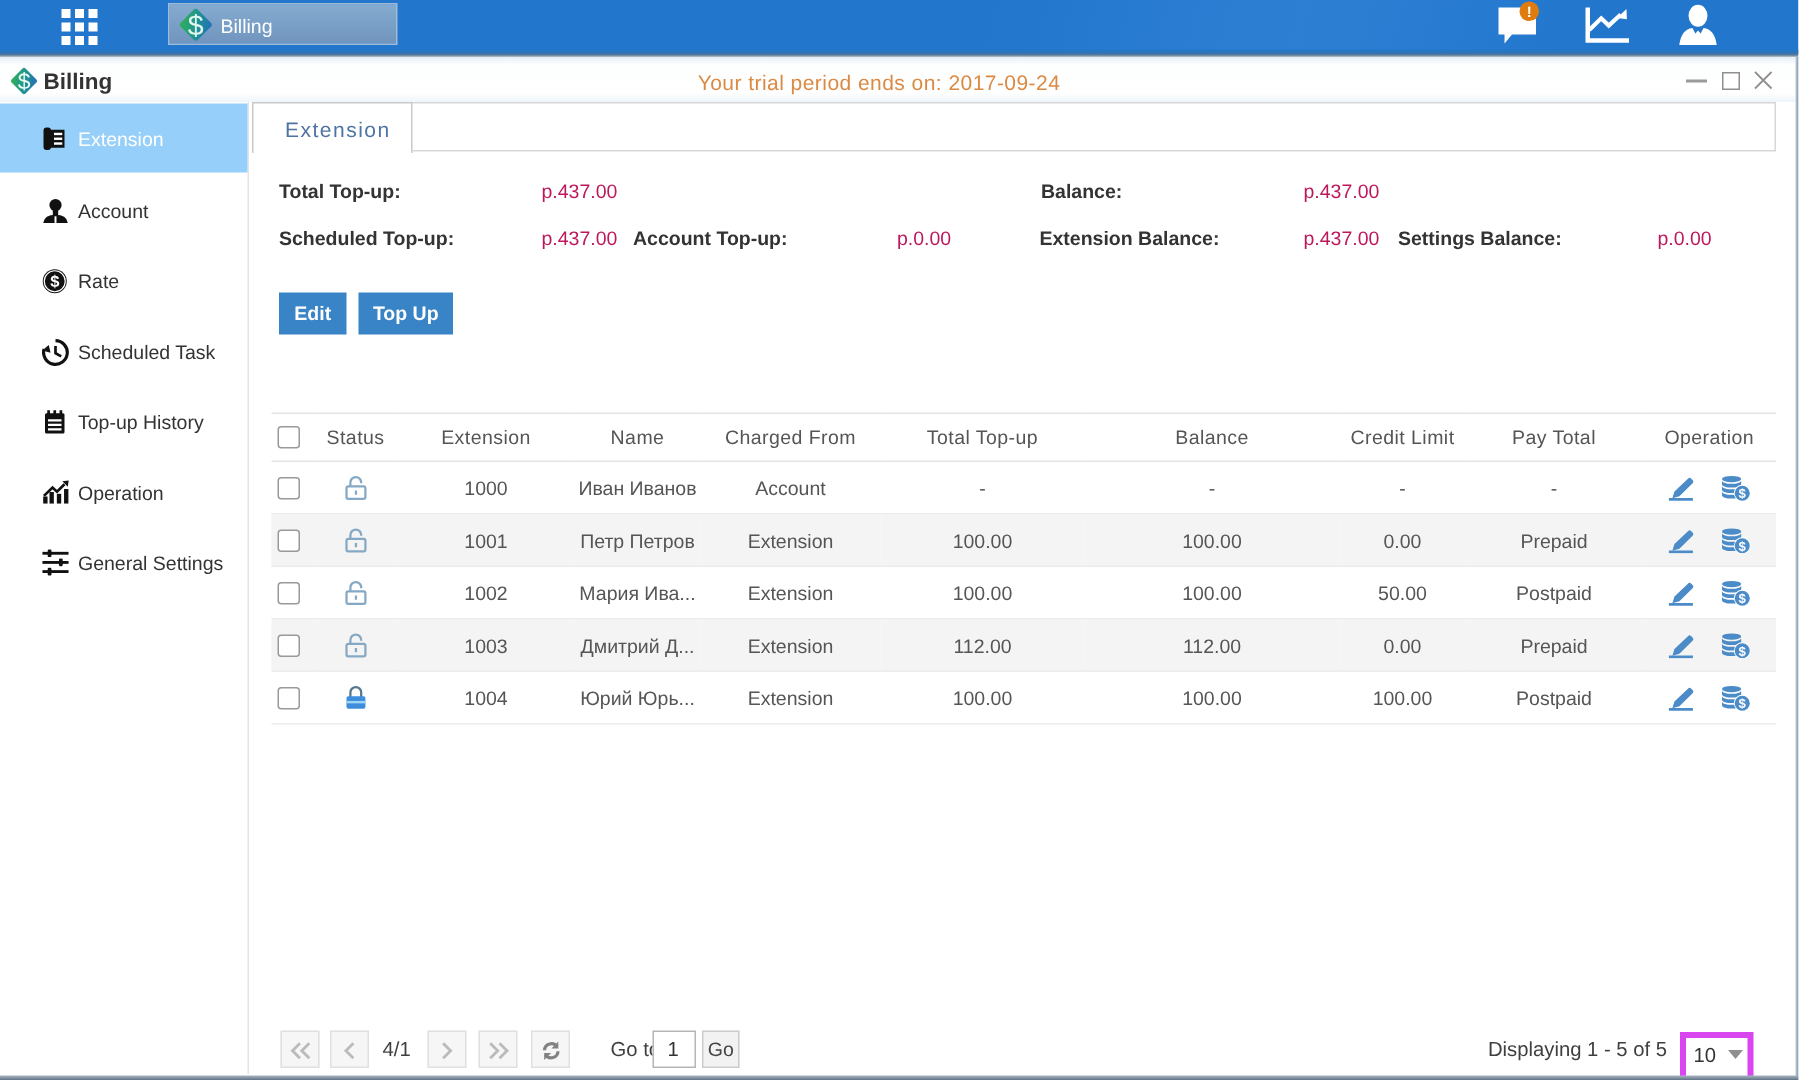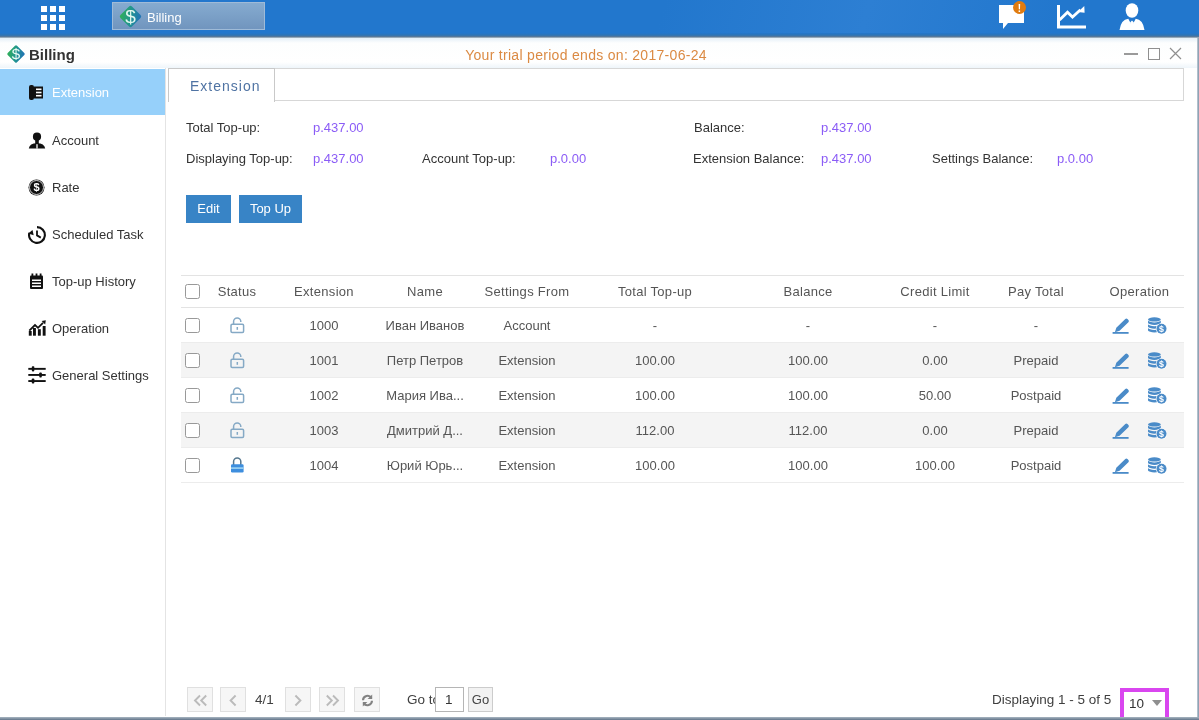--- a/index.html
+++ b/index.html
@@ -31,25 +31,25 @@
 .sideitem .lbl { position:absolute; left:52px; top:16px; }
 .sideitem svg { position:absolute; left:28px; top:15px; }
 
 
 #tabstrip { left:168px; top:68px; width:1016px; height:33px; border:1px solid #d7d7d7; background:#fff; }
 #activetab { left:168px; top:68px; width:107px; height:34px; background:#fff;
   border:1px solid #c9c9c9; border-bottom:none; }
 #activetab span { position:absolute; left:21px; top:9px; font-size:14px; letter-spacing:1px; color:#4f73a3; }
 
 
-.lab { font-size:13px; font-weight:normal; color:#333; }
-.val { font-size:13px; color:#8b5cf6; }
-
-
-.btn { position:absolute; background:#3884c6; color:#fff; font-size:13px; font-weight:normal; text-align:center;
+.lab { font-size:13px; font-weight:bold; color:#333; }
+.val { font-size:13px; color:#be185d;margin-left:48px; }
+
+
+.btn { position:absolute; background:#3884c6; color:#fff; font-size:13px; font-weight:bold; text-align:center;
   line-height:28px; height:28px; }
 
 
 #tbl { left:181px; top:243px; width:1003px; border-collapse:collapse; table-layout:fixed; font-size:13px; color:#555;margin-top:32px; }
 #tbl th { font-weight:normal; color:#555; height:32px; border-bottom:1px solid #e3e3e3; letter-spacing:0.3px; }
 #tbl td { height:35px; text-align:center; border-bottom:1px solid #ececec; }
 #tbl td:first-child, #tbl th:first-child { padding-left:4px; }
 #tbl tr.alt td { background:#f4f4f4; }
 #tbl thead tr { border-top:1px solid #e3e3e3; }
 #tbl th .cb { position:relative; top:-1px; }
@@ -121,21 +121,21 @@
   <path d="M2.5 30 q1.5 -10.6 8.8 -11.3 l3.7 7 l3.7 -7 q7.3 0.7 8.8 11.3 z" fill="#fff"></path>
   <path d="M15 20.4 l-1.9 2.1 l1.4 7.5 h1 l1.4 -7.5 z" fill="#fff"></path>
 </svg>
 
 <div class="abs" id="titlebar"></div>
 <svg class="abs" style="left:6px;top:44px" width="20" height="20" viewBox="0 0 21 21">
   <rect x="3.6" y="3.6" width="13.8" height="13.8" rx="1.5" fill="url(#dg)" transform="rotate(45 10.5 10.5)"></rect>
   <text x="10.5" y="16" font-size="16" fill="#eafcf4" text-anchor="middle" font-family="Liberation Sans">$</text>
 </svg>
 <div class="abs" id="apptitle">Billing</div>
-<div class="abs" id="trial">Your trial period ends on: 2017-06-24</div>
+<div class="abs" id="trial">Your trial period ends on: 2017-09-24</div>
 <div class="abs winbtn" style="left:1124px;top:53px;width:14px;height:1.5px;background:#9a9a9a"></div>
 <div class="abs winbtn" style="left:1148px;top:48px;width:12px;height:12px;border:1.4px solid #8f8f8f"></div>
 <svg class="abs winbtn" style="left:1168px;top:46px" width="15" height="15" viewBox="0 0 15 15">
   <path d="M2 2 L13 13 M13 2 L2 13" stroke="#8f8f8f" stroke-width="1.2"></path>
 </svg>
 
 <div class="abs" id="sidebar"></div>
 <div class="abs sideitem sel" style="top:69px">
   <svg width="17" height="17" viewBox="0 0 17 17">
     <rect x="1" y="1" width="5" height="15" rx="2" fill="#111"></rect>
@@ -208,21 +208,21 @@
 
 <div class="abs" id="tabstrip"></div>
 <div class="abs" id="activetab">
     <span>Extension</span>
   </div>
 
 <div class="abs lab" style="left:186px;top:120px">Total Top-up:</div>
 <div class="abs val" style="left:313px;top:120px">p.437.00</div>
 <div class="abs lab" style="left:694px;top:120px">Balance:</div>
 <div class="abs val" style="left:821px;top:120px">p.437.00</div>
-<div class="abs lab" style="left:186px;top:151px">Displaying Top-up:</div>
+<div class="abs lab" style="left:186px;top:151px">Scheduled Top-up:</div>
 <div class="abs val" style="left:313px;top:151px">p.437.00</div>
 <div class="abs lab" style="left:422px;top:151px">Account Top-up:</div>
 <div class="abs val" style="left:550px;top:151px">p.0.00</div>
 <div class="abs lab" style="left:693px;top:151px">Extension Balance:</div>
 <div class="abs val" style="left:821px;top:151px">p.437.00</div>
 <div class="abs lab" style="left:932px;top:151px">Settings Balance:</div>
 <div class="abs val" style="left:1057px;top:151px">p.0.00</div>
 
 <div class="btn" style="left:186px;top:195px;width:45px">Edit</div>
 <div class="btn" style="left:239px;top:195px;width:63px">Top Up</div>
@@ -239,21 +239,21 @@
       <col style="width:84px">
   <col style="width:118px">
       <col style="width:89px">
 </colgroup>
 <thead>
 <tr>
   <th style="text-align:left"><span class="cb"></span></th>
   <th>Status</th>
         <th>Extension</th>
         <th>Name</th>
-        <th>Settings From</th>
+        <th>Charged From</th>
         <th>Total Top-up</th>
   <th>Balance</th>
         <th>Credit Limit</th>
         <th>Pay Total</th>
         <th>Operation</th>
 </tr>
 </thead>
 <tbody>
 <tr>
   <td style="text-align:left"><span class="cb"></span></td>

